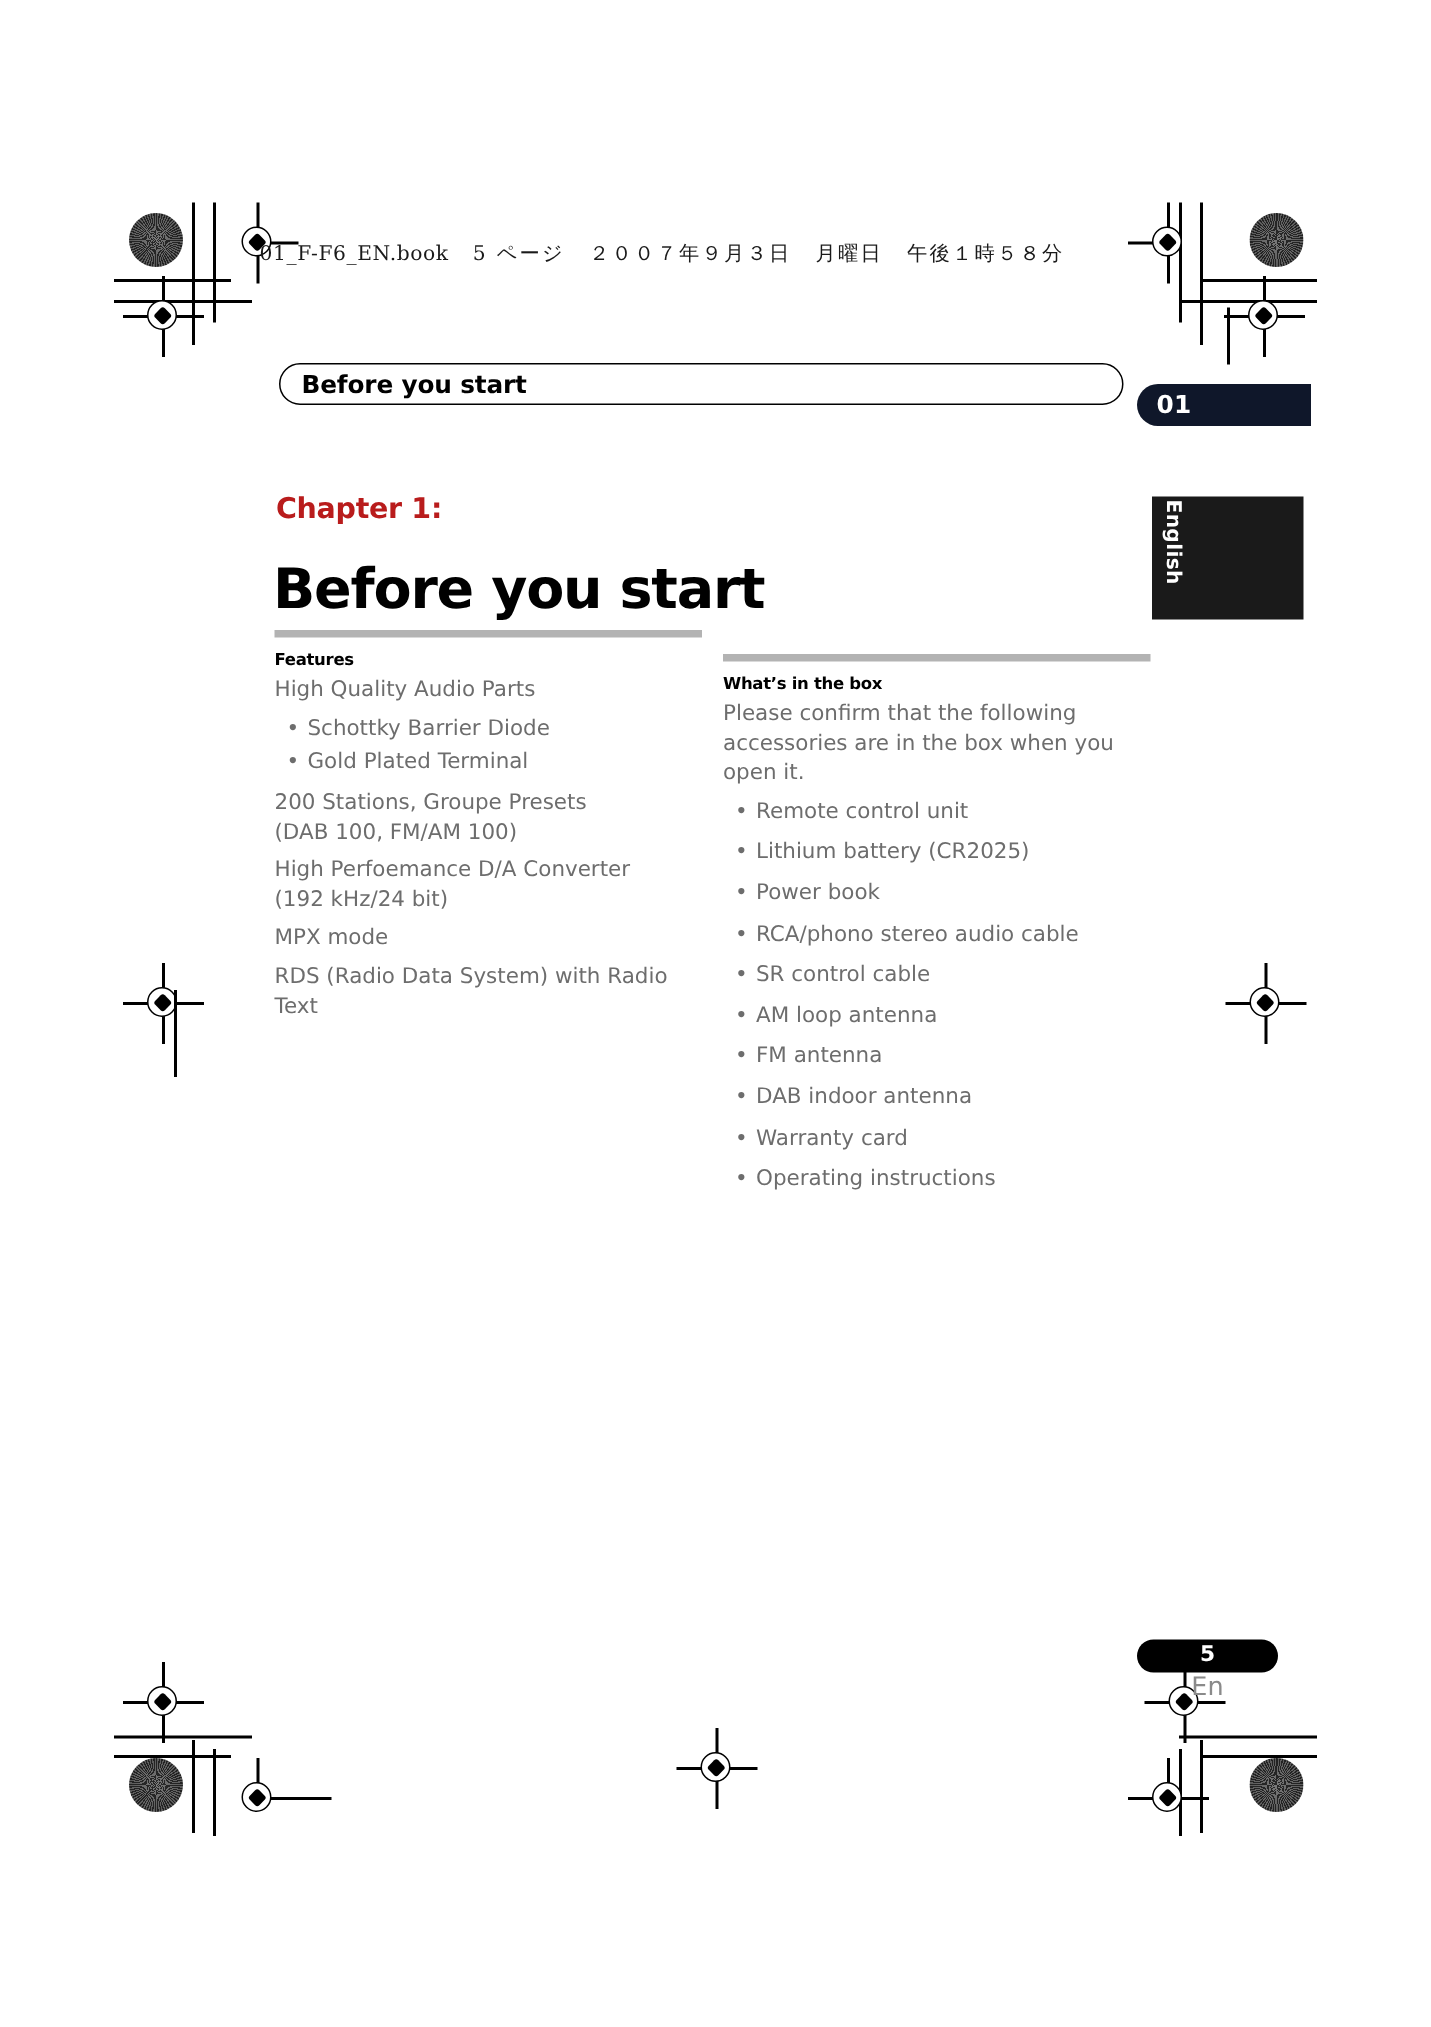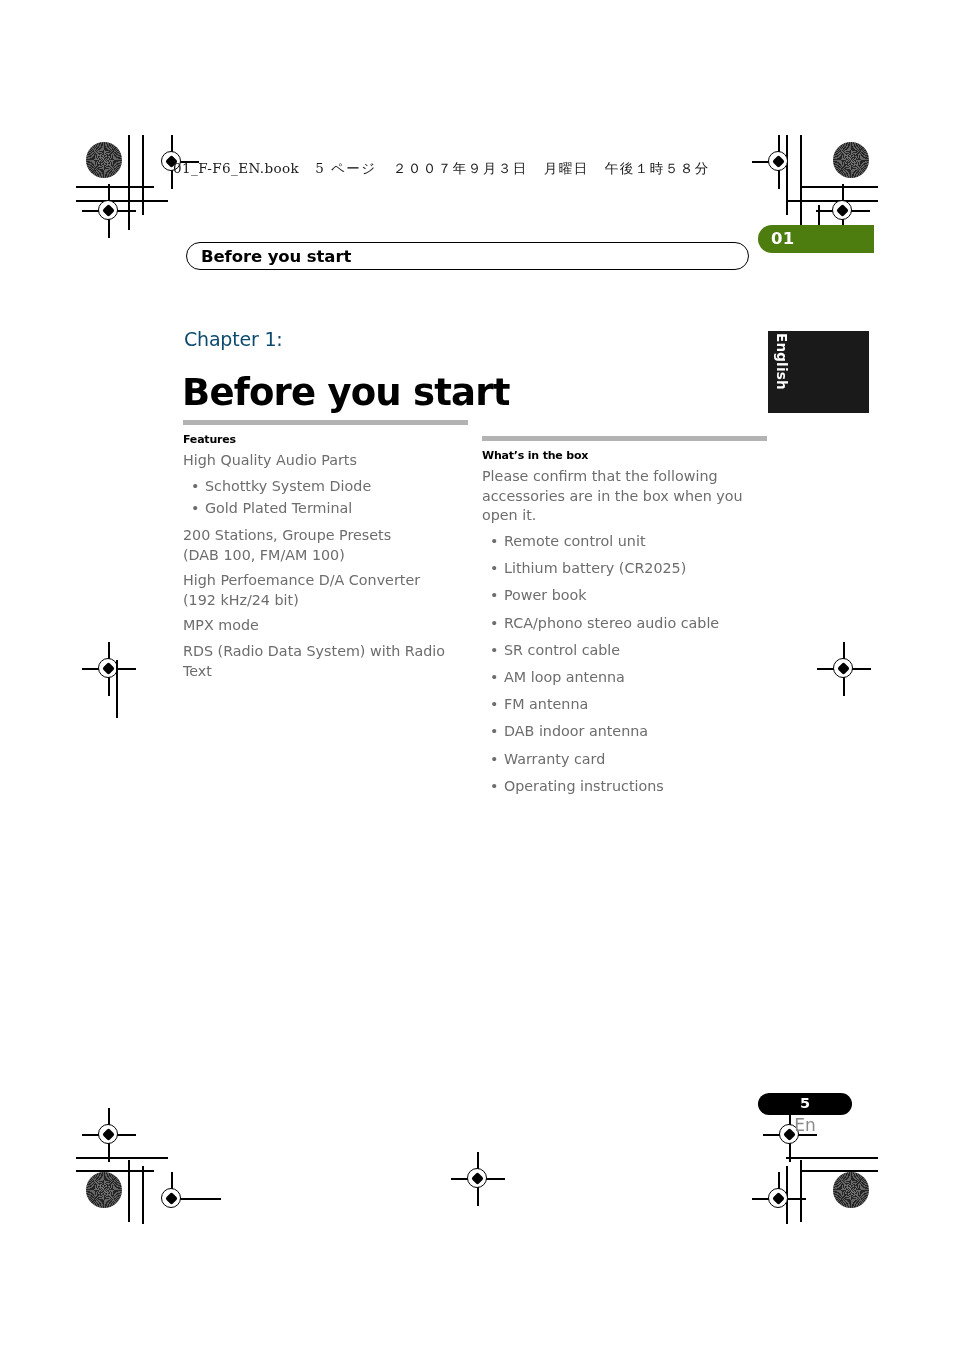--- a/index.html
+++ b/index.html
@@ -111,24 +111,24 @@
     left: 14px;
     top: 4px;
     font-size: 16.5px;
     font-weight: bold;
     color: #000;
     letter-spacing: -0.1px;
   }
   .chapter-badge {
     position: absolute;
     left: 758px;
-    top: 225px;
+    top: 256px;
     width: 116px;
     height: 28px;
-    background: #4d7c0f;
+    background: #0f172a;
     border-radius: 14px 0 0 14px;
   }
   .chapter-badge .cb-text {
     position: absolute;
     left: 13px;
     top: 4px;
     color: #fff;
     font-size: 16.5px;
     font-weight: bold;
     letter-spacing: 0.2px;
@@ -141,22 +141,22 @@
     height: 38px;
     background: #000;
   }
 
   
   .chapter-label {
     position: absolute;
     left: 184px;
     top: 328px;
     font-size: 19px;
-    font-weight: normal;
-    color: #0c4a6e;
+    font-weight: bold;
+    color: #b91c1c;
     letter-spacing: -0.2px;
   }
   .chapter-title {
     position: absolute;
     left: 182px;
     top: 346px;
     font-size: 37px;
     font-weight: bold;
     color: #000;
     letter-spacing: -0.8px;
@@ -390,21 +390,21 @@
 
   <div class="lang-tab">
     <span class="lt-text">English</span>
   </div>
 
   <div class="col col-left">
     <div class="col-rule"></div>
     <h2 class="sec-title">Features</h2>
     <p class="para tight">High Quality Audio Parts</p>
     <ul class="bullets">
-      <li><span class="bull">•</span><span>Schottky System Diode</span></li>
+      <li><span class="bull">•</span><span>Schottky Barrier Diode</span></li>
       <li><span class="bull">•</span><span>Gold Plated Terminal</span></li>
     </ul>
     <p class="para">
       <span>200 Stations, Groupe Presets</span><br>
       <span>(DAB 100, FM/AM 100)</span>
     </p>
     <p class="para">
       <span>High Perfoemance D/A Converter</span><br>
       <span>(192 kHz/24 bit)</span>
     </p>

